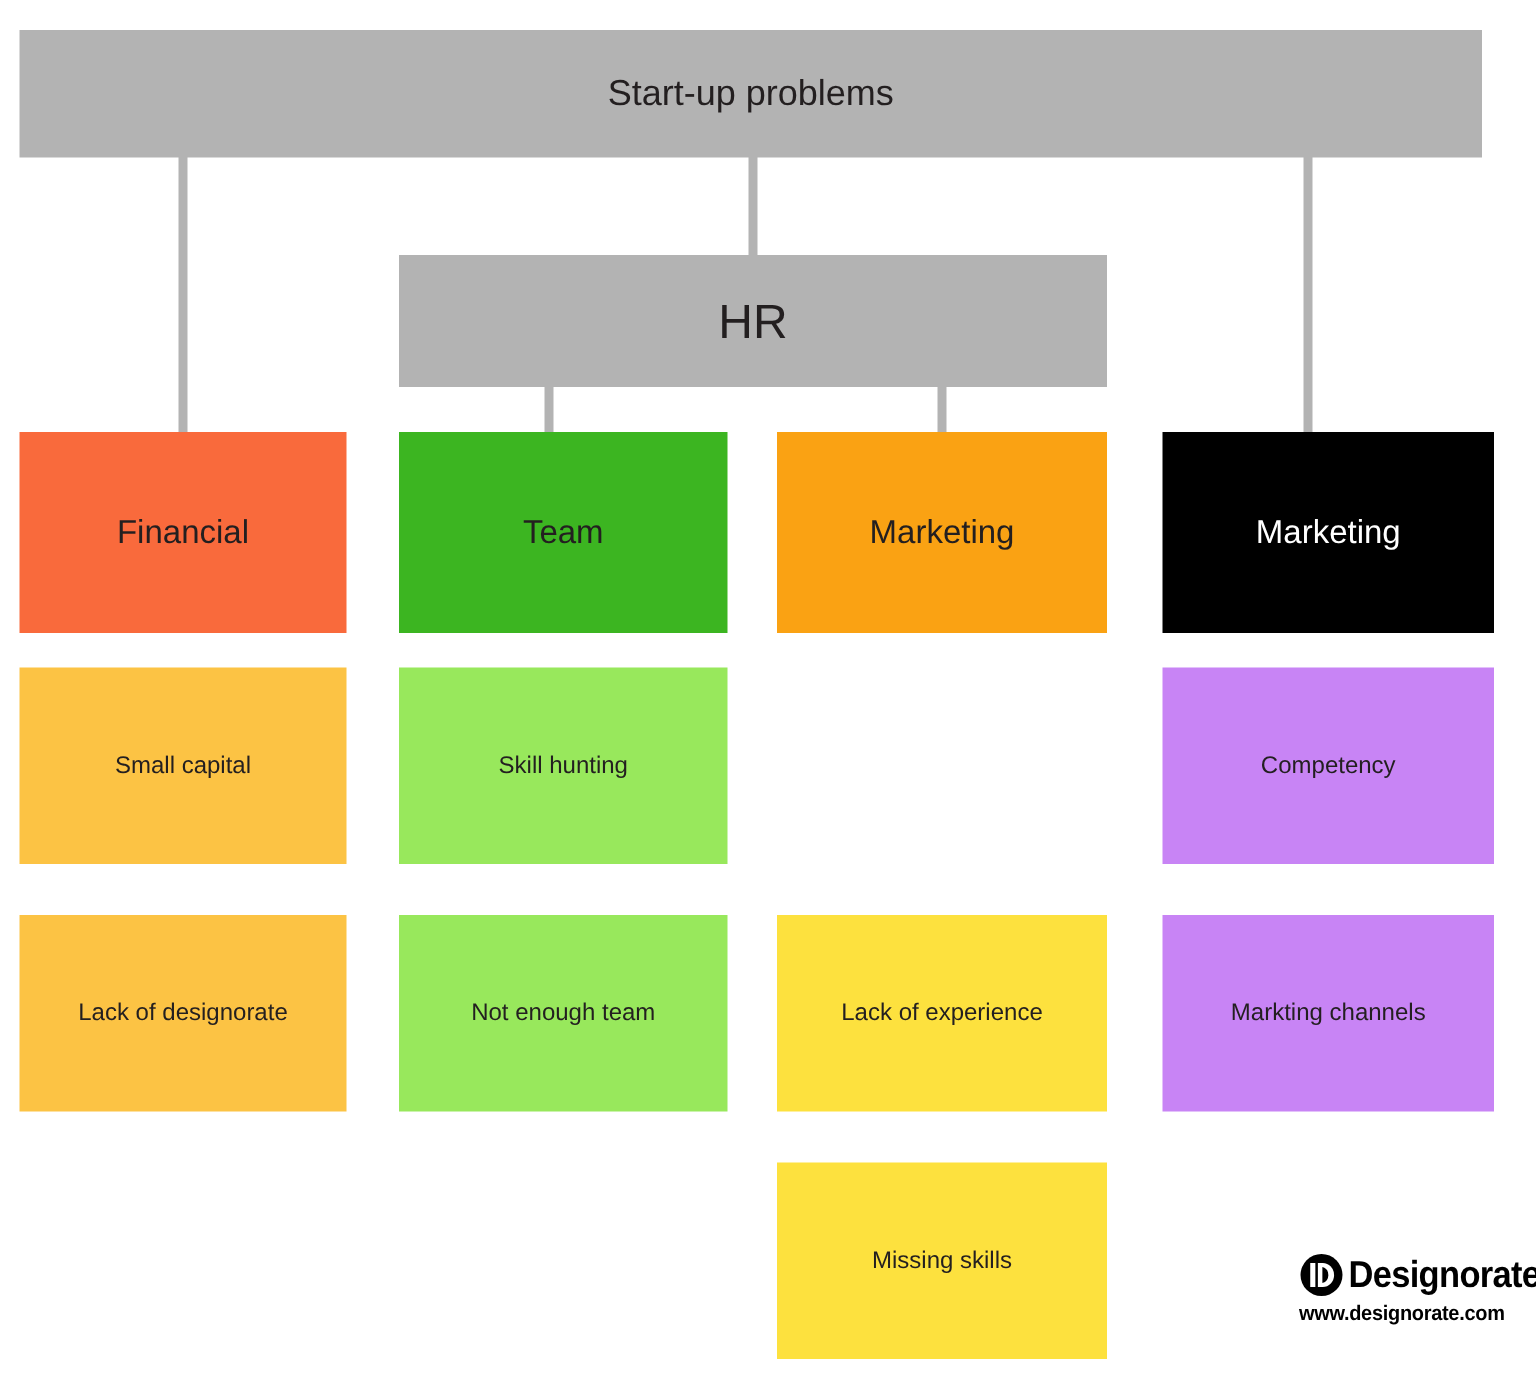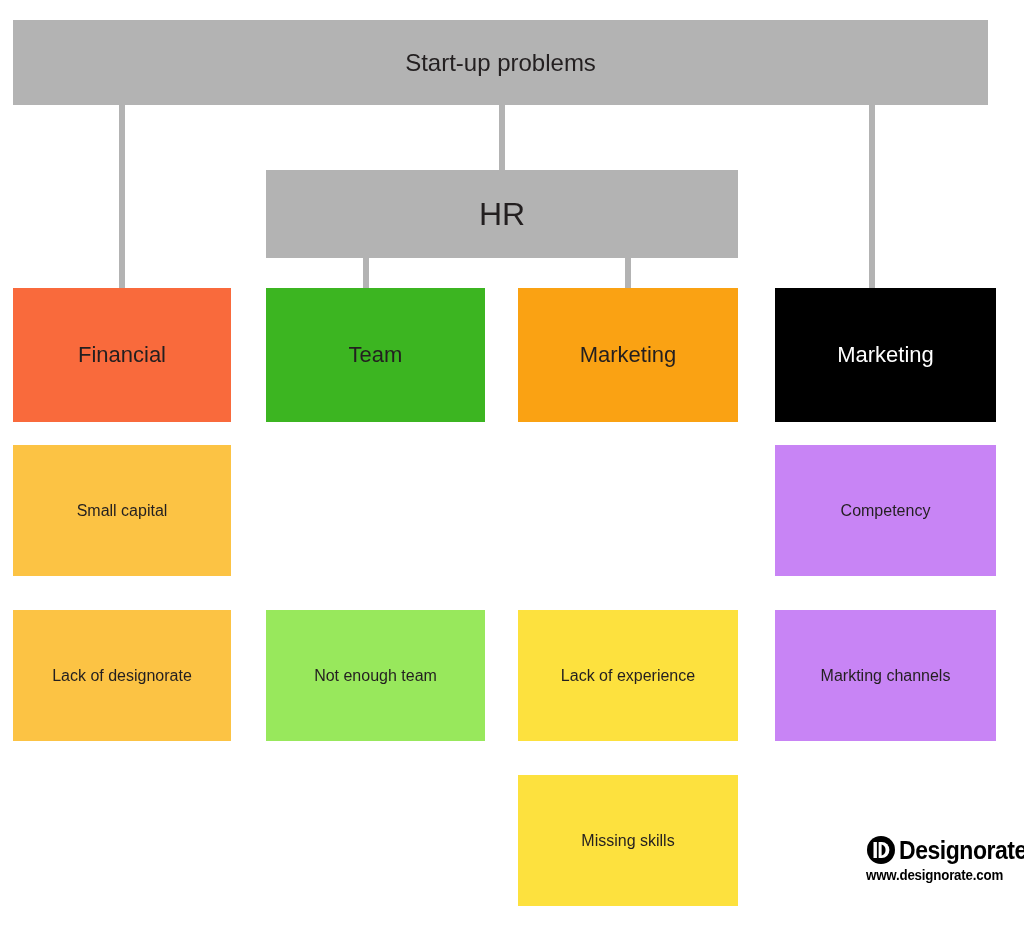--- a/index.html
+++ b/index.html
@@ -143,20 +143,21 @@
   <div class="node root">Start-up problems</div>
 
   <div class="node group">HR</div>
 
   <div class="node cat col-1" style="background: rgb(249, 106, 60); color: rgb(35, 31, 32);">Financial</div>
   <div class="node cat col-2" style="background: rgb(60, 181, 33); color: rgb(35, 31, 32);">Team</div>
   <div class="node cat col-3" style="background: rgb(250, 162, 19); color: rgb(35, 31, 32);">Marketing</div>
   <div class="node cat col-4" style="background: #000000; color: rgb(255, 255, 255);">Marketing</div>
 
   <div class="node leaf row-b col-1" style="background: rgb(252, 195, 68); color: rgb(35, 31, 32);">Small capital</div>
+  <div class="node leaf row-b col-2" style="background: rgb(152, 232, 92); color: rgb(35, 31, 32);">Skill hunting</div>
   <div class="node leaf row-b col-4" style="background: rgb(200, 132, 245); color: rgb(35, 31, 32);">Competency</div>
 
   <div class="node leaf row-c col-1" style="background: rgb(252, 195, 68); color: rgb(35, 31, 32);">Lack of designorate</div>
   <div class="node leaf row-c col-2" style="background: rgb(152, 232, 92); color: rgb(35, 31, 32);">Not enough team</div>
   <div class="node leaf row-c col-3" style="background: rgb(253, 225, 62); color: rgb(35, 31, 32);">Lack of experience</div>
   <div class="node leaf row-c col-4" style="background: rgb(200, 132, 245); color: rgb(35, 31, 32);">Markting channels</div>
 
   <div class="node leaf row-d col-3" style="background: rgb(253, 225, 62); color: rgb(35, 31, 32);">Missing skills</div>
 
   <div id="logo">

